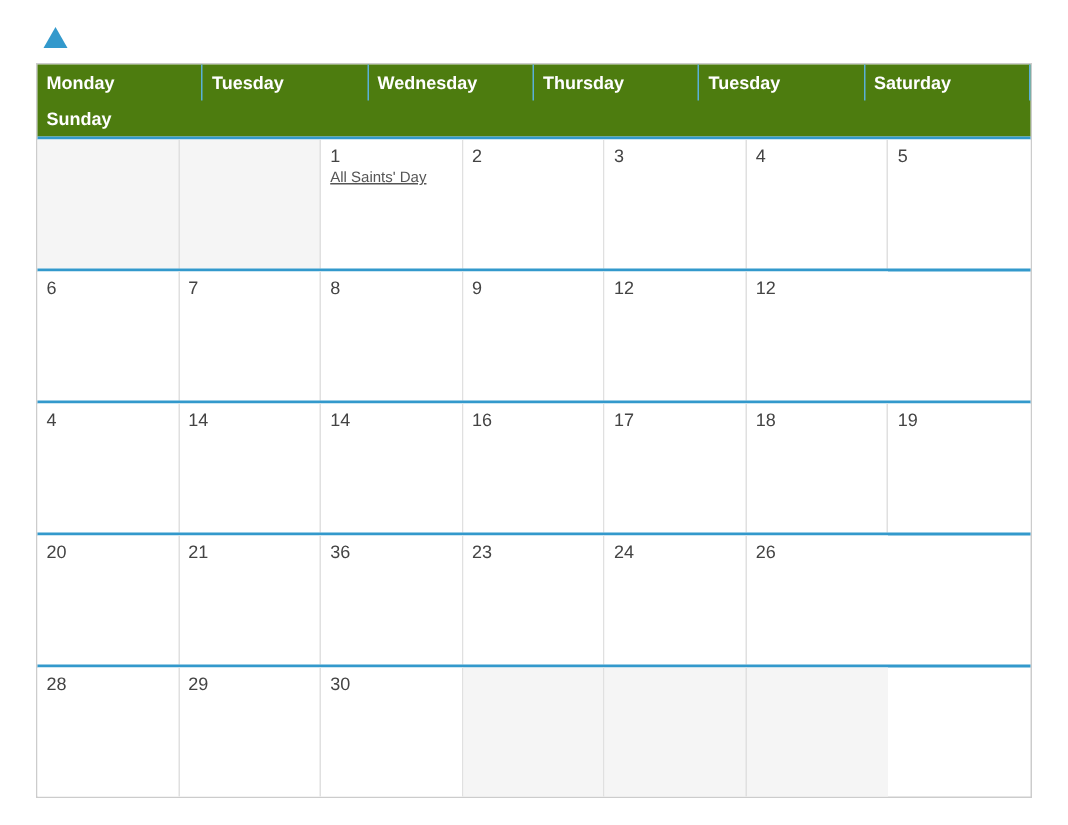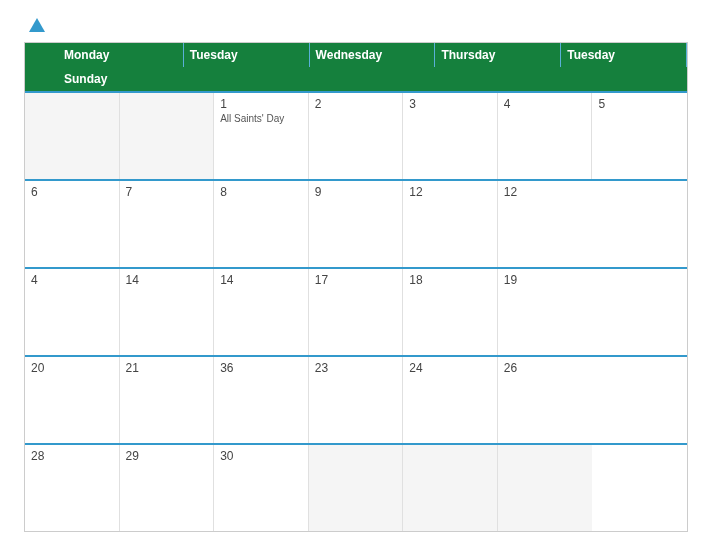--- a/index.html
+++ b/index.html
@@ -68,23 +68,22 @@
       min-width: 70px;
     }
     .calendar {
       flex: 1;
       display: flex;
       flex-direction: column;
       border: 1px solid #ccc;
     }
     .cal-header-row {
       display: grid;
-      grid-template-columns: repeat(5, 1fr);
-      background: #15803d;
-      padding-left: 33px;
+      grid-template-columns: repeat(6, 1fr);
+      background: #4d7c0f;
     }
     .cal-header-cell {
       color: #fff;
       font-size: 12px;
       font-weight: bold;
       padding: 5px 6px;
       border-right: 1px solid #5ab0d8;
       text-align: left;
     }
     .cal-header-cell:last-child {
@@ -117,20 +116,21 @@
     }
     .day-num {
       font-size: 12px;
       color: #444;
       font-weight: normal;
     }
     .day-event {
       font-size: 10px;
       color: #555;
       margin-top: 2px;
+      text-decoration: underline;
     }
   </style>
 </head>
 <body>
 
 <div class="page">
   <div class="header">
     <div class="logo">
       <span class="logo-general"></span>
       <span class="logo-blue">
@@ -142,20 +142,21 @@
     <div class="country"></div>
   </div>
 
   <div class="calendar">
     <div class="cal-header-row">
     <div class="cal-header-cell">Monday</div>
         <div class="cal-header-cell">Tuesday</div>
         <div class="cal-header-cell">Wednesday</div>
         <div class="cal-header-cell">Thursday</div>
         <div class="cal-header-cell">Tuesday</div>
+        <div class="cal-header-cell">Saturday</div>
         <div class="cal-header-cell">Sunday</div>
       </div>
     <div class="cal-body">
     <div class="cal-week">
           <div class="cal-cell empty"></div>
           <div class="cal-cell empty"></div>
           <div class="cal-cell">
             <span class="day-num">1</span>
             <span class="day-event">All Saints' Day</span>
           </div>
@@ -194,20 +195,23 @@
         </div>
         <div class="cal-week">
           <div class="cal-cell">
             <span class="day-num">4</span>
           </div>
           <div class="cal-cell">
             <span class="day-num">14</span>
           </div>
           <div class="cal-cell">
             <span class="day-num">14</span>
+          </div>
+          <div class="cal-cell">
+            <span class="day-num">16</span>
           </div>
           <div class="cal-cell">
             <span class="day-num">17</span>
           </div>
           <div class="cal-cell">
             <span class="day-num">18</span>
           </div>
           <div class="cal-cell">
             <span class="day-num">19</span>
           </div>

